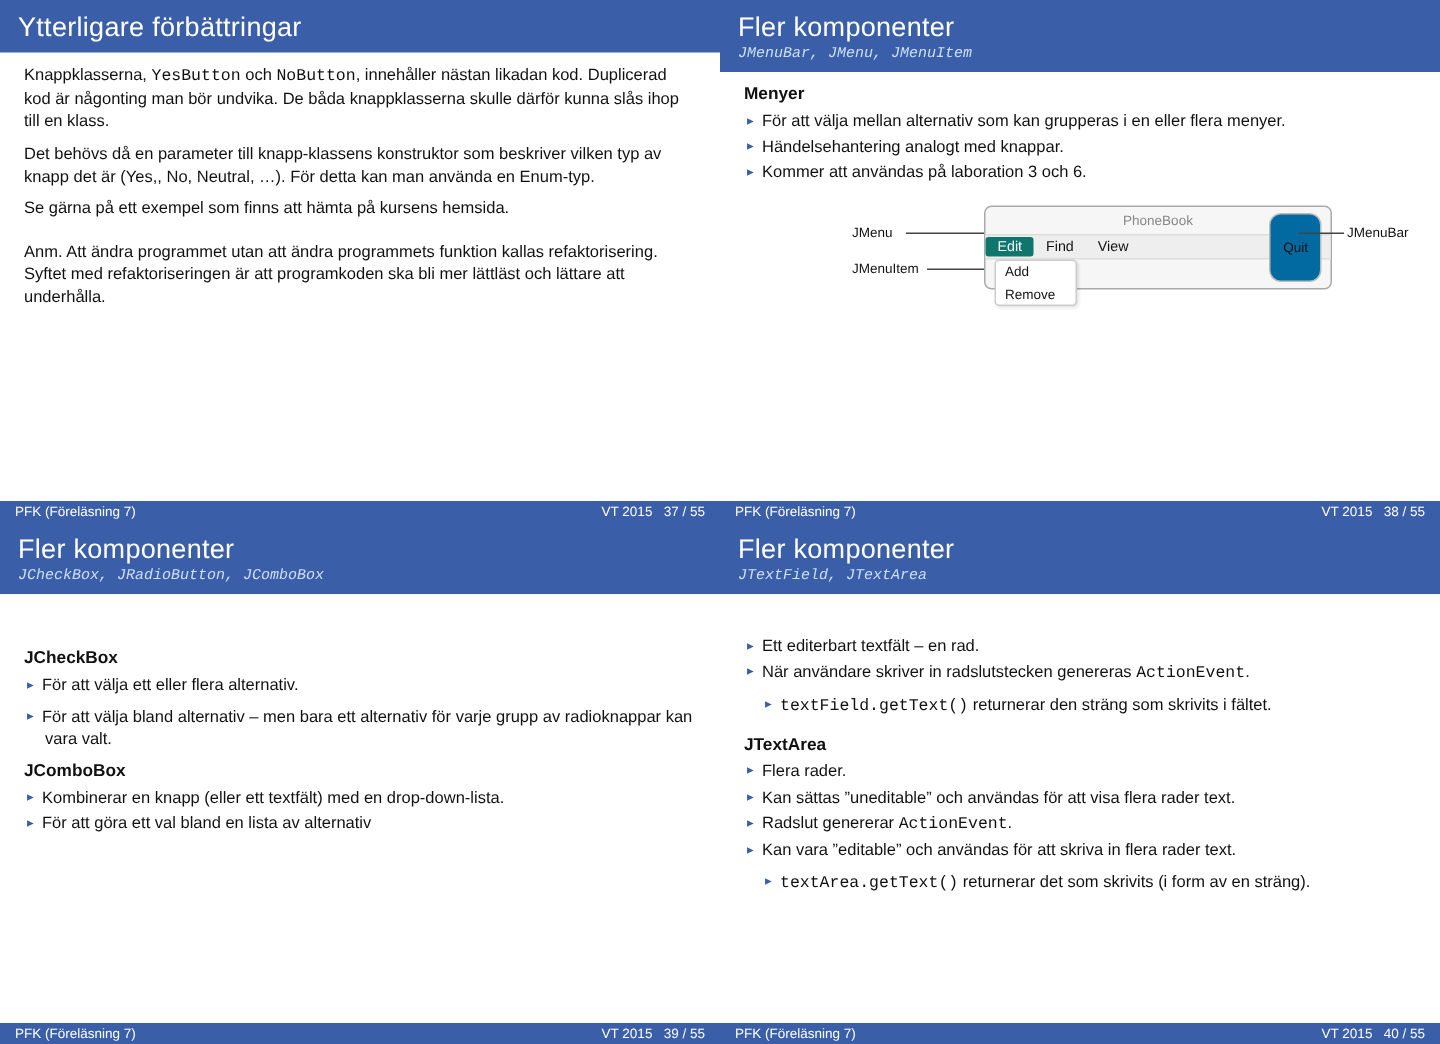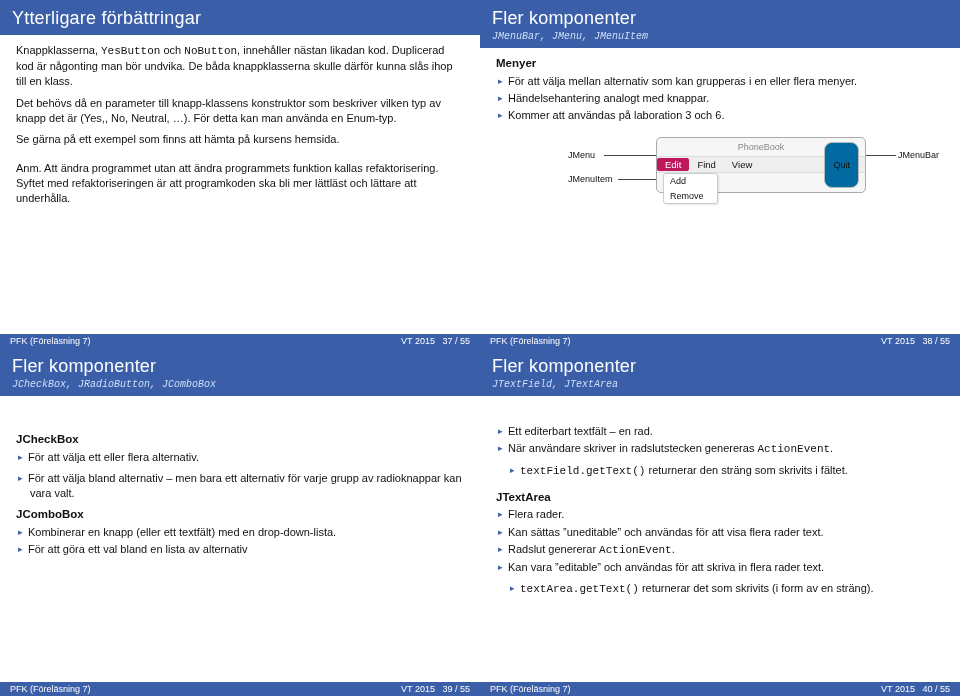--- a/index.html
+++ b/index.html
@@ -16,25 +16,25 @@
   ul.bul { list-style:none; padding-left:14px; margin:2px 0 6px 0; }
   ul.bul li::before { content:"▸"; color:#3a5fa8; font-size:9px; display:inline-block; width:10px; margin-left:-12px; position:relative; top:-1px; }
   ul.bul li { margin:2px 0; }
   ul.bul.sub { padding-left:26px; }
   .foot { position:absolute; left:0; right:0; bottom:0; background:#3a5fa8; color:#fff; font-size:9px; padding:2px 10px; display:flex; justify-content:space-between; }
   .foot .fl, .foot .fc, .foot .fr { flex:1; }
   .foot .fc { text-align:center; }
   .foot .fr { text-align:right; }
   
   .diag { position:relative; height:74px; margin-top:4px; font-size:9px; }
-  .winbox { position:absolute; left:160px; top:8px; width:210px; height:56px; border:1px solid #aaa; border-radius:5px; background:#f6f6f6; }
+  .winbox { position:absolute; left:160px; top:8px; width:232px; height:56px; border:1px solid #aaa; border-radius:5px; background:#f6f6f6; }
   .wintitle { position:absolute; top:3px; left:0; right:0; text-align:center; font-size:9px; color:#888; }
   .menubar { position:absolute; top:18px; left:0; right:0; height:17px; background:#eee; display:flex; align-items:center; font-size:9.5px; border-top:1px solid #ddd; border-bottom:1px solid #ddd;}
   .menubar .mi { padding:0 8px; }
-  .menubar .mi.sel { background:#be185d; color:#fff; border-radius:2px;text-align:right; }
+  .menubar .mi.sel { background:#0f766e; color:#fff; border-radius:2px;text-align:right; }
   .dropdown { position:absolute; top:35px; left:6px; background:#fff; border:1px solid #ccc; border-radius:3px; font-size:9px; width:55px; box-shadow:1px 1px 2px rgba(0,0,0,0.1);}
   .dropdown div { padding:1px 6px; }
   .quit { position:absolute; right:6px; bottom:4px; border:1px solid #bbb; border-radius:8px; padding:16px 8px; font-size:9px; background:#0369a1;}
   .lbl { position:absolute; font-size:9px; }
   .line { position:absolute; background:#444; height:1px; }
 </style>
 </head>
 <body>
 
 <div class="page">

